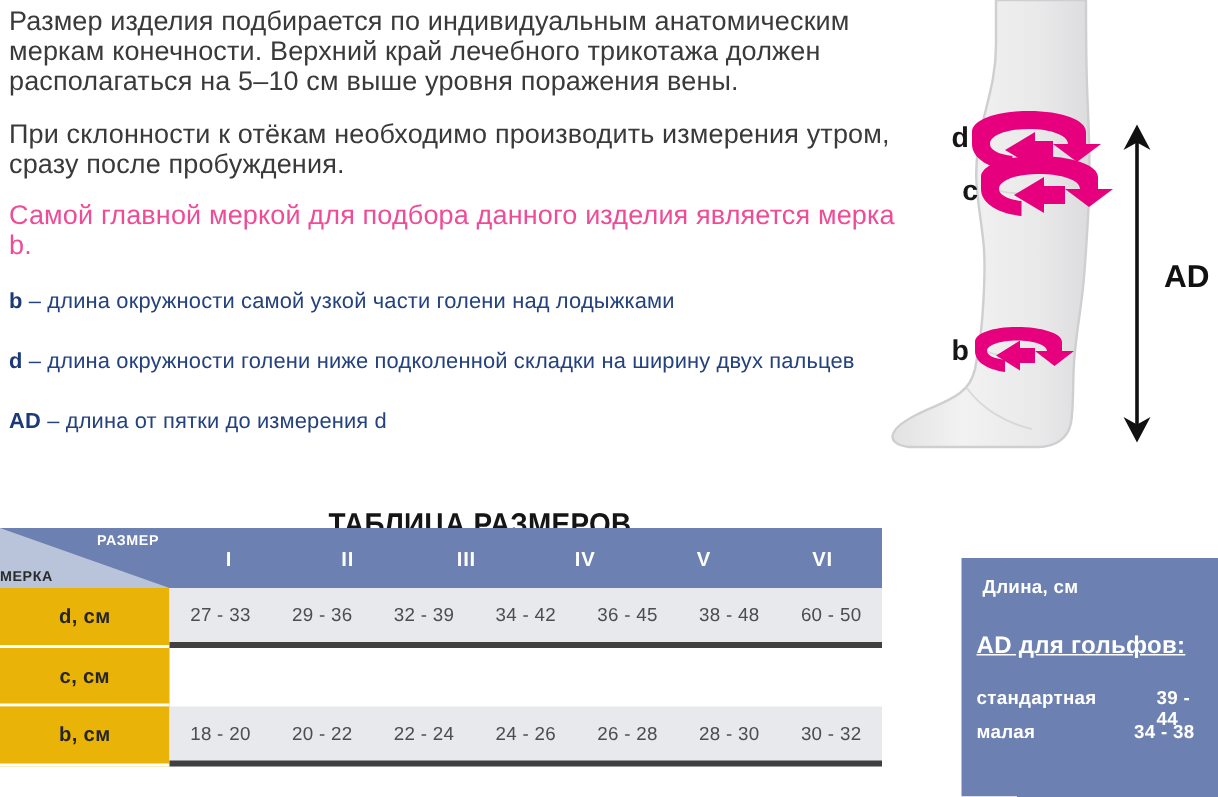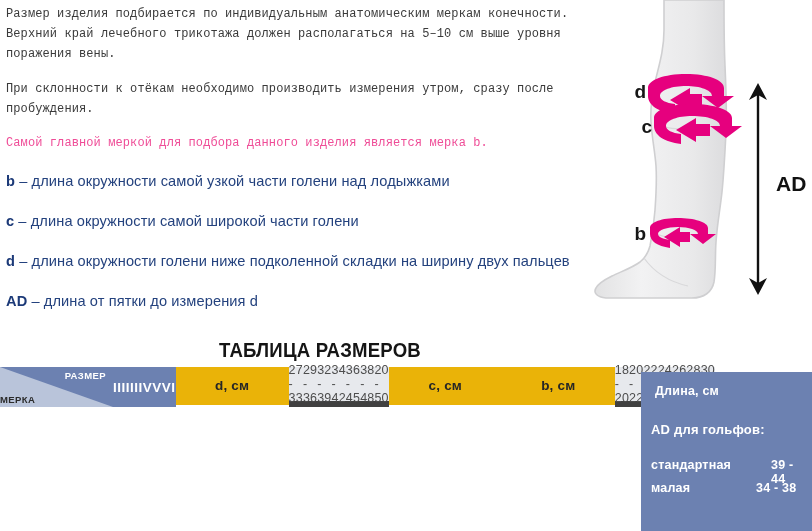--- a/index.html
+++ b/index.html
@@ -10,26 +10,25 @@
     overflow:hidden;
     position:relative;
   }
   .page{position:relative;width:812px;height:531px;}
 
   
   .text-col{
     position:absolute;left:6px;top:4px;width:600px;
   }
   .para{
-    font-size:12px;
+    font-size:18px;
     line-height:20.2px;
     color:#3a3a3a;
     margin:0 0 14px 0;
     letter-spacing:0.1px;
-    font-family:Liberation Mono, monospace;
   }
   .para.pink{
     color:#ef4c97;
     margin-bottom:18px;
   }
   .bullet{
     font-size:14.6px;
     line-height:20px;
     color:#24427e;
     margin:0 0 20px 0;
@@ -51,22 +50,22 @@
     font-weight:bold;
     color:#151515;
     letter-spacing:0.2px;
     font-family:"Liberation Sans", sans-serif;
     transform:scaleX(0.93);
     transform-origin:center;
   }
 
   
   .table{
-    position:absolute;left:0;top:367px;width:588px;height:159px;
-    display:flex;flex-direction:row;
+    position:absolute;left:0;top:352px;width:588px;height:159px;
+    display:flex;flex-direction:column;
   }
   .thead{
     height:40px;
     display:flex;
     background:#6c81b1;
   }
   .corner{
     position:relative;width:113px;height:40px;flex:none;
     background:#6c81b1;
     overflow:hidden;
@@ -94,42 +93,42 @@
   .rowlabel{
     width:113px;flex:none;
     background:#eab308;
     display:flex;align-items:center;justify-content:center;
     font-size:13.5px;font-weight:bold;color:#262626;
     letter-spacing:0.2px;
     border-bottom:2px solid #ffffff;
   }
   .rowcells{
     flex:1;display:flex;background:#e7e9ed;
-    border-bottom:6px solid #404040;
+    border-bottom:4px solid #404040;
   }
   .dcell{
     flex:1;display:flex;align-items:center;justify-content:center;
     font-size:12.5px;color:#4d4d4d;letter-spacing:0.2px;
   }
 
   
   .panel{
     position:absolute;left:641px;top:372px;width:171px;height:159px;
     background:#6c81b1;
     color:#ffffff;
     padding:0;
     box-sizing:border-box;
   }
   .panel .p-title{
     position:absolute;left:14px;top:12px;
     font-size:12.5px;font-weight:bold;letter-spacing:0.2px;
   }
   .panel .p-sub{
     position:absolute;left:10px;top:50px;
-    font-size:13px;font-weight:bold;letter-spacing:0.2px;
+    font-size:16px;font-weight:bold;letter-spacing:0.2px;text-decoration:underline;
   }
   .panel .p-row{
     position:absolute;left:10px;width:155px;
     display:flex;justify-content:space-between;
     font-size:12.5px;font-weight:bold;letter-spacing:0.2px;
   }
   .panel .p-row.r1{top:86px;gap:40px;}
   .panel .p-row.r2{top:109px;}
   .panel .p-row .v{width:50px;text-align:left;}
 </style>
@@ -138,23 +137,20 @@
 
 <div class="page">
 
   <div class="text-col">
     <p class="para">Размер изделия подбирается по индивидуальным анатомическим меркам конечности. Верхний край лечебного трикотажа должен располагаться на 5–10 см выше уровня поражения вены.</p>
     <p class="para">При склонности к отёкам необходимо производить измерения утром, сразу после пробуждения.</p>
     <p class="para pink">Самой главной меркой для подбора данного изделия является мерка b.</p>
 
     <p class="bullet">
       <b>b</b><span> – </span><span>длина окружности самой узкой части голени над лодыжками</span>
-    </p>
-    <p class="bullet">
-      <b>c</b><span> – </span><span>длина окружности самой широкой части голени</span>
     </p>
     <p class="bullet">
       <b>d</b><span> – </span><span>длина окружности голени ниже подколенной складки на ширину двух пальцев</span>
     </p>
     <p class="bullet last">
       <b>AD</b><span> – </span><span>длина от пятки до измерения d</span>
     </p>
   </div>
 
   <div class="leg-wrap">
@@ -244,21 +240,21 @@
 
     <div class="trow">
       <div class="rowlabel">d, см</div>
       <div class="rowcells">
         <div class="dcell">27 - 33</div>
         <div class="dcell">29 - 36</div>
         <div class="dcell">32 - 39</div>
         <div class="dcell">34 - 42</div>
         <div class="dcell">36 - 45</div>
         <div class="dcell">38 - 48</div>
-        <div class="dcell">20 - 50</div>
+        <div class="dcell">60 - 50</div>
       </div>
     </div>
 
     <div class="trow">
       <div class="rowlabel">c, см</div>
     </div>
 
     <div class="trow">
       <div class="rowlabel">b, см</div>
       <div class="rowcells">

